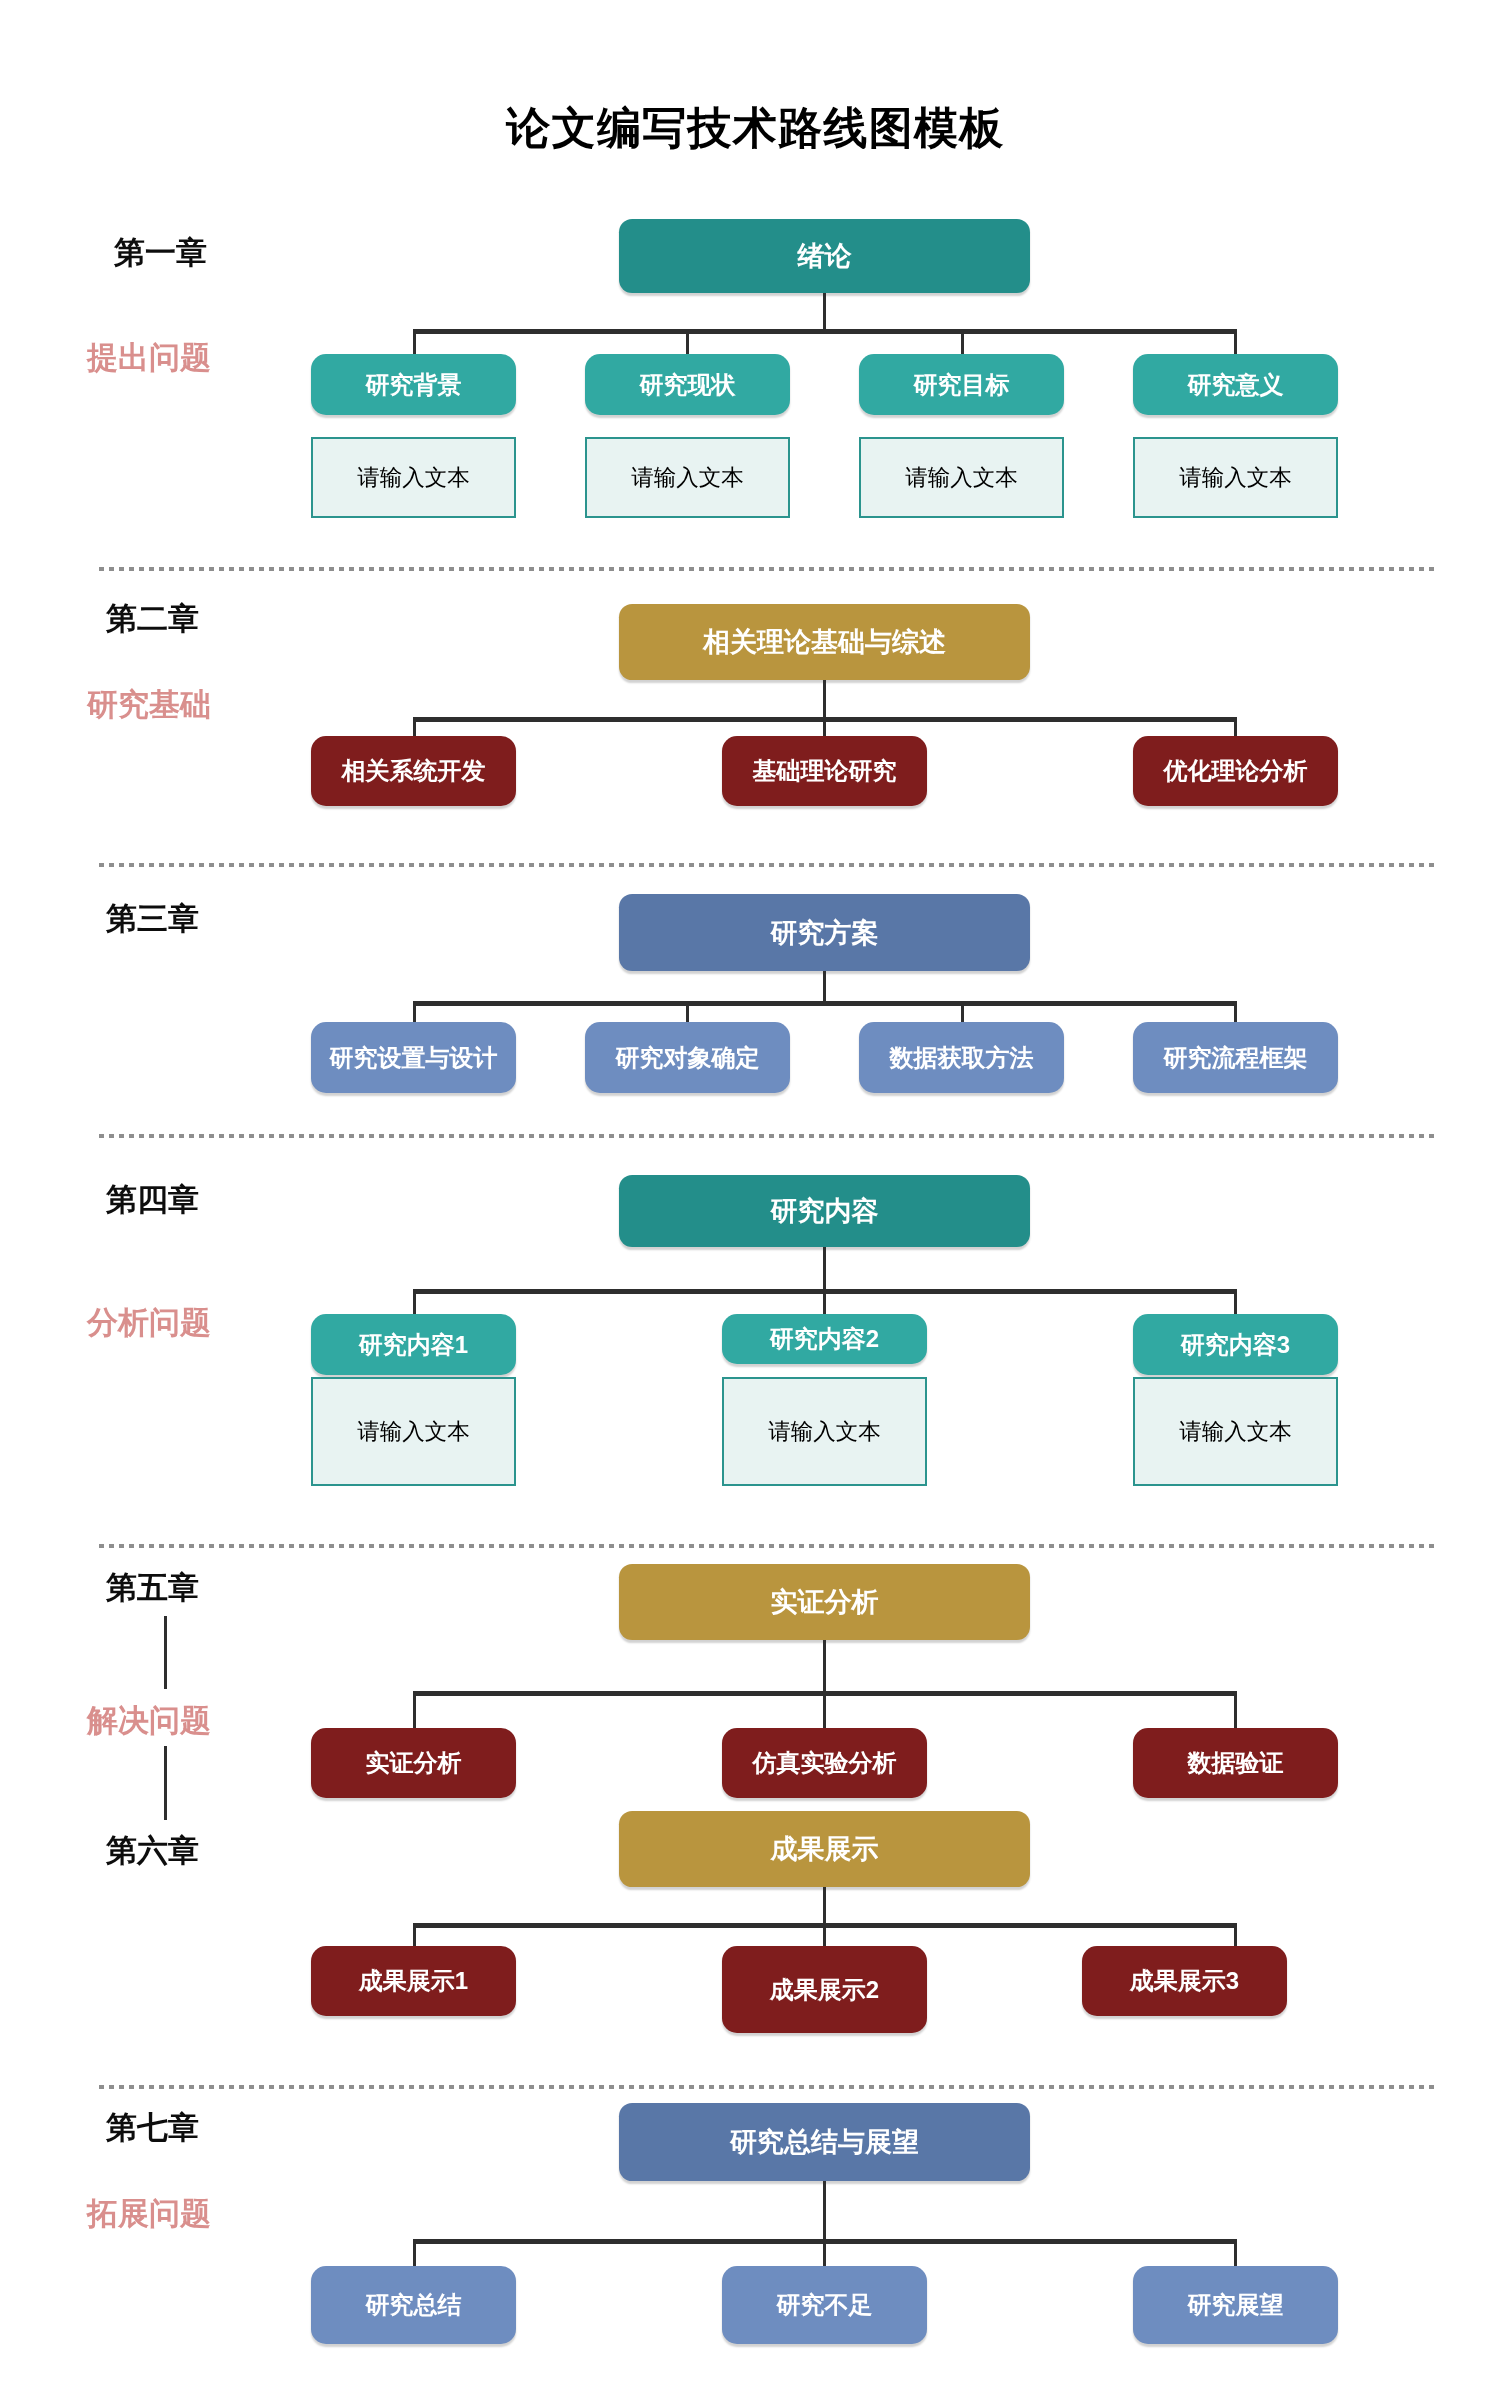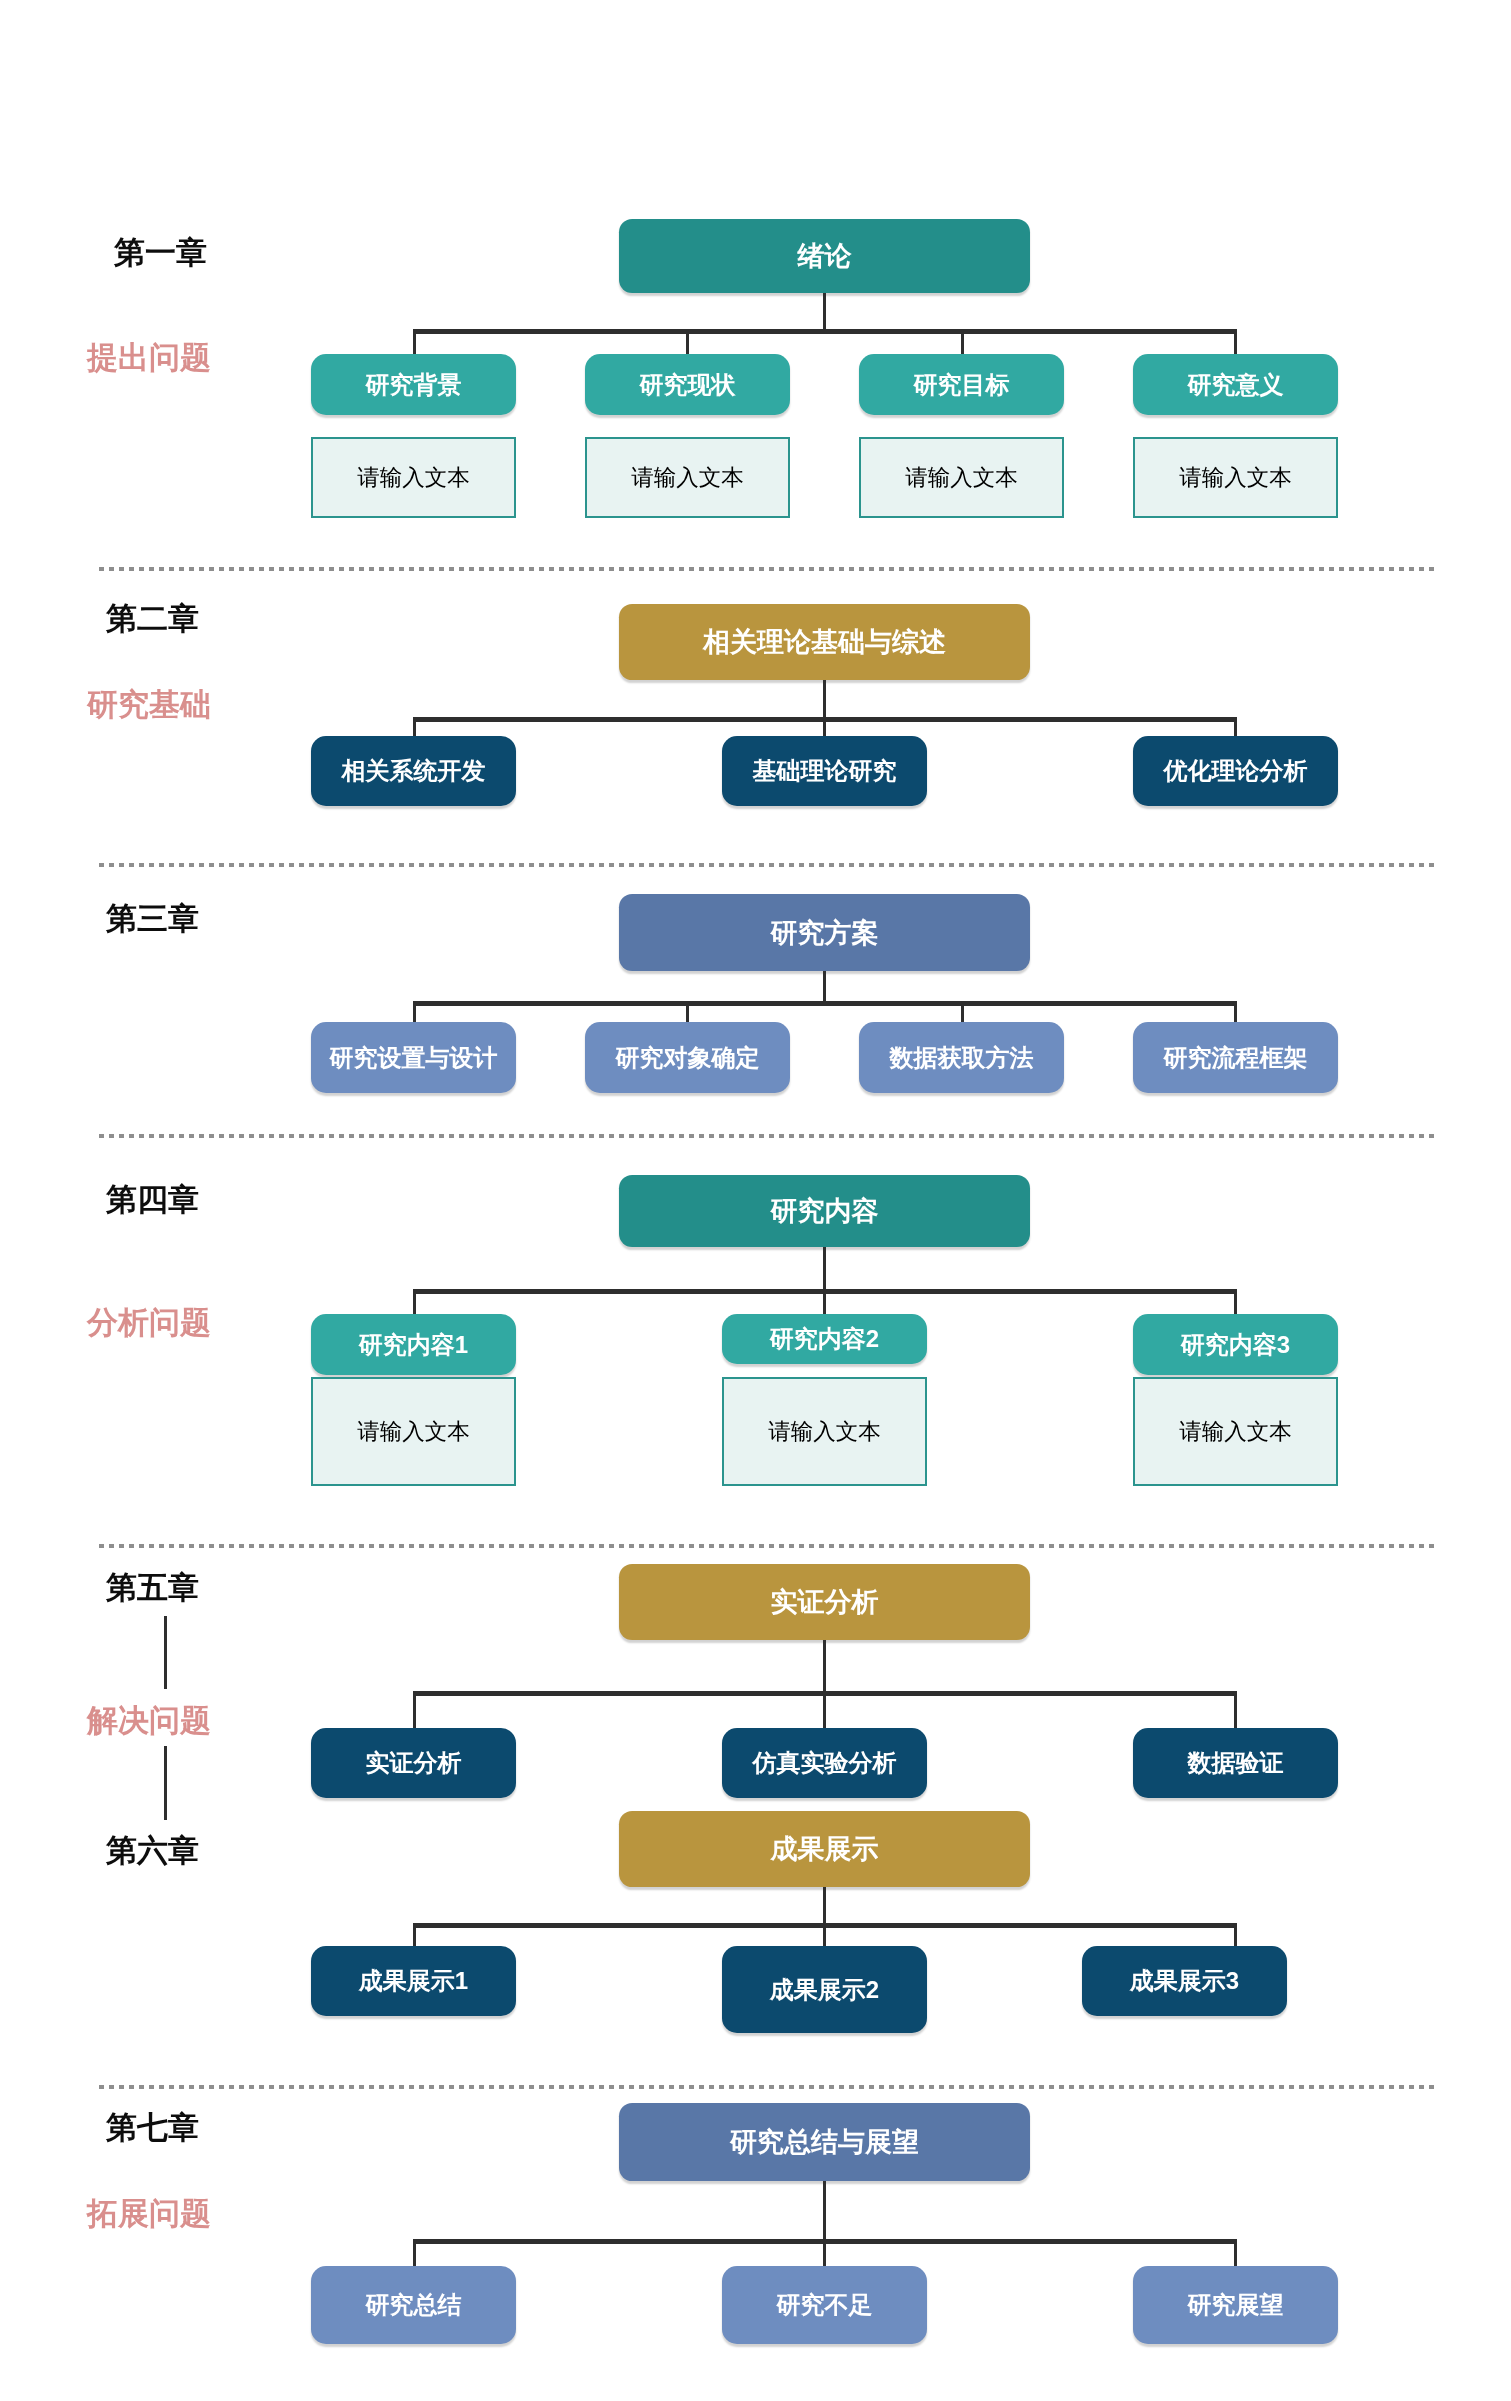--- a/index.html
+++ b/index.html
@@ -26,41 +26,42 @@
   .box{
     position:absolute;display:flex;align-items:center;justify-content:center;
     color:#fff;font-weight:800;text-align:center;
     box-shadow:0 2.6px 2px rgba(0,0,0,0.18);
   }
   .root{width:411px;border-radius:13.2px;font-size:27px;}
   .child{width:205px;border-radius:15px;font-size:24px;}
   .teal{background:#238E8A;}
   .teal-l{background:#31A9A2;}
   .gold{background:#B9953E;}
-  .gold-l{background:#0c4a6e;}
+  .gold-l{background:#7f1d1d;}
   .blue{background:#5977A7;}
   .blue-l{background:#6E8DC0;}
   .input{
     position:absolute;width:205px;
     background:#E8F3F2;border:2px solid #2B948E;box-sizing:border-box;
     display:flex;align-items:center;justify-content:center;
     font-size:22.5px;color:#000;font-weight:400;
   }
   .vline{position:absolute;width:2.6px;background:#2E2E2E;}
   .hline{position:absolute;height:4.6px;background:#2E2E2E;}
   .sep{
     position:absolute;left:99px;width:1338px;height:4px;
     background:repeating-linear-gradient(90deg,#8E8E8E 0 4.6px,transparent 4.6px 10px);
   }
 </style>
 </head>
 <body>
 
 <div id="page">
 
+  <div class="title">论文编写技术路线图模板</div>
 
   <section>
     <div class="chap" style="top:232px;margin-left:8px;">第一章</div>
     <div class="phase" style="top:337px;">提出问题</div>
     <div class="box root teal" style="left:619px;top:219px;height:74px;">绪论</div>
     <div class="vline" style="left:823px;top:293px;height:38px;"></div>
     <div class="hline" style="left:413px;top:329px;width:824px;"></div>
     <div class="vline" style="left:413px;top:333px;height:21px;"></div>
     <div class="vline" style="left:686px;top:333px;height:21px;"></div>
     <div class="vline" style="left:961px;top:333px;height:21px;"></div>

